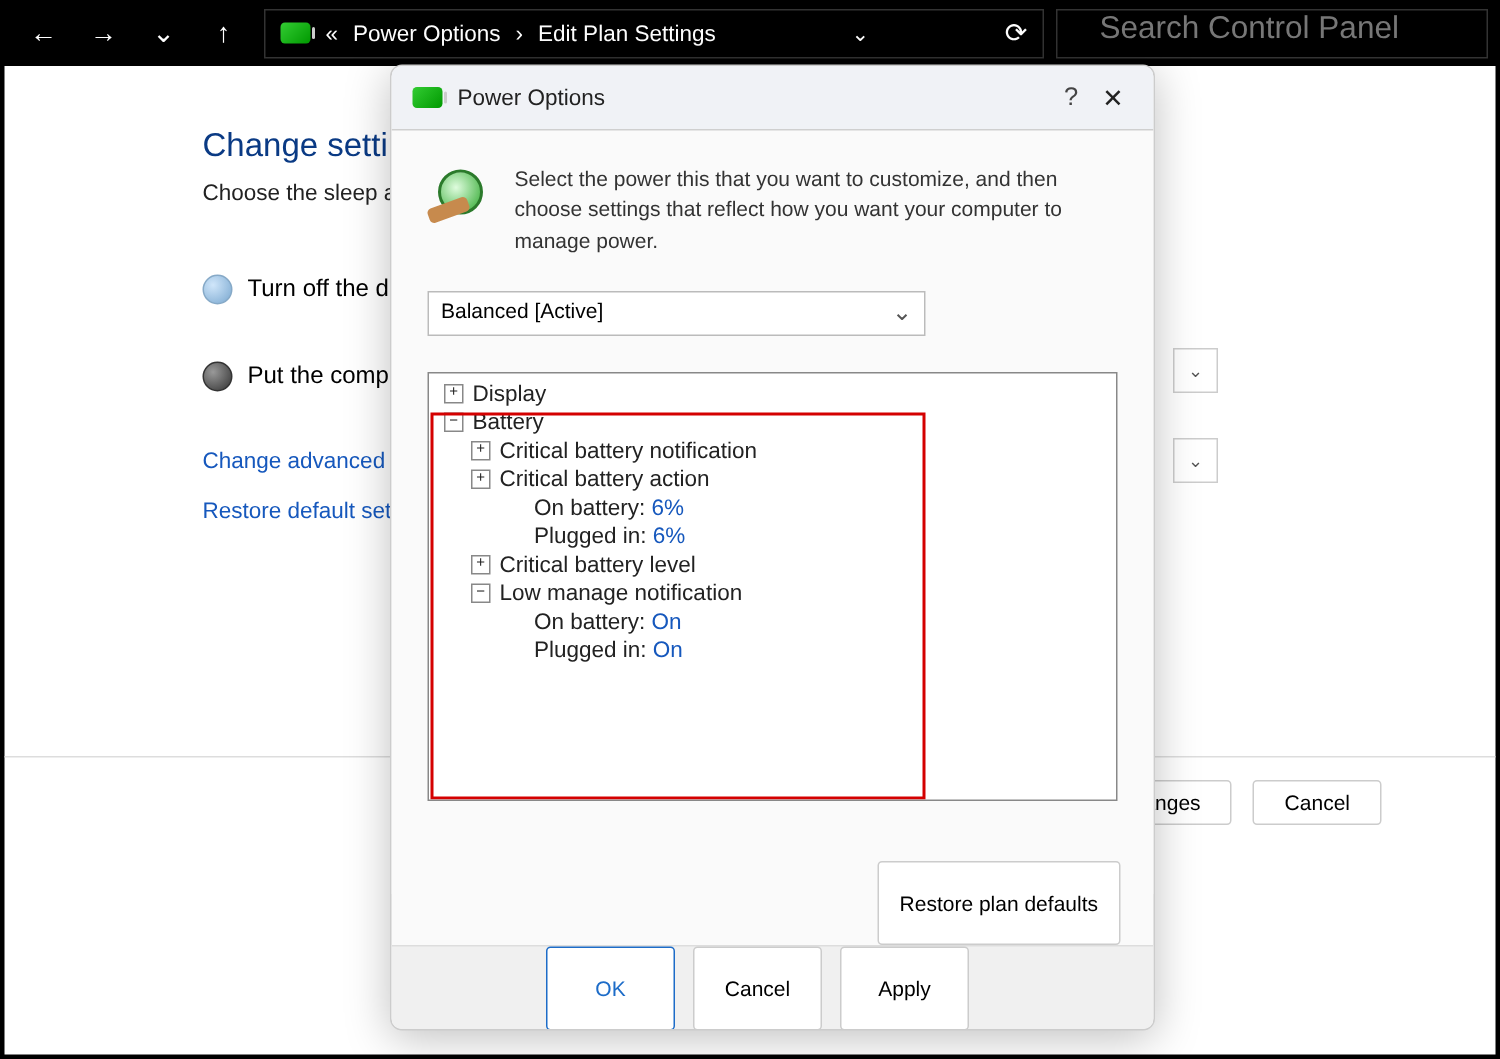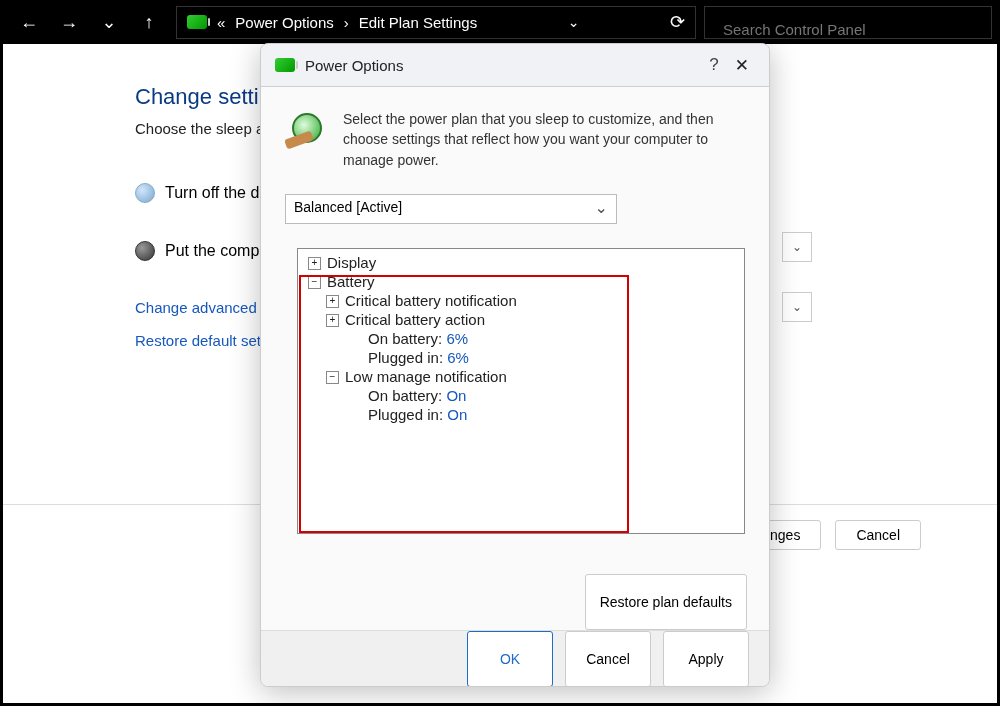--- a/index.html
+++ b/index.html
@@ -8,21 +8,21 @@
 
   
   .topbar { background: #000; height: 44px; display: flex; align-items: center; color: #fff; font-size: 15px; }
   .nav-arrows { display: flex; align-items: center; padding: 0 8px; gap: 18px; margin-left: 10px; }
   .nav-arrows span { font-size: 18px; cursor: pointer; width: 22px; text-align: center; }
   .breadcrumb-box { display: flex; align-items: center; border: 1px solid #333; height: 33px; margin-left: 8px; padding: 0 10px; gap: 10px; flex: 0 0 520px; }
   .battery-icon { width: 20px; height: 14px; background: linear-gradient(135deg,#3c3,#090); border-radius: 3px; position: relative; }
   .battery-icon::after { content:""; position:absolute; right:-3px; top:3px; width:2px; height:8px; background:#ccc; border-radius:1px; }
   .refresh-icon { margin-left: auto; font-size: 18px; cursor:pointer; }
   .dd-icon { margin-left: 8px; font-size: 14px; cursor:pointer; }
-  .search-box { flex: 1; border: 1px solid #333; height: 33px; margin-left: 8px; margin-right: 8px; display:flex; align-items:flex-end; padding:0 18px; color:#777; font-size:15px; }
+  .search-box { flex: 1; border: 1px solid #333; height: 33px; margin-left: 8px; margin-right: 8px; display:flex; align-items:flex-start; padding:0 28px; color:#777; font-size:21px; }
 
   
   .page { background: #fff; position: absolute; top: 44px; left: 3px; right: 3px; bottom: 3px; }
   .page-inner { padding: 40px 0 0 132px; position: relative; }
   .heading { color: #0a3a84; font-size: 22px; font-weight: 400; margin-bottom: 10px; }
   .subheading { font-size: 15px; color: #222; margin-bottom: 46px; }
   .row { display: flex; align-items: center; gap: 10px; margin-bottom: 38px; }
   .row-icon { width: 20px; height: 20px; background: radial-gradient(circle at 6px 6px,#d0e6fa,#7aa8d0); border-radius: 50%; border:1px solid #86a9c7; }
   .row-icon.dark { background: radial-gradient(circle at 6px 6px,#999,#333); border-color:#333; }
   .link { color: #1658bd; font-size: 15px; cursor: pointer; margin-bottom: 16px; display:block; }
@@ -44,34 +44,34 @@
   .tab-strip { background:#ececec; padding-top:6px; padding-left:5px; border-bottom: none; }
   .tab { display:inline-block; background:#fafafa; border:1px solid #cfcfcf; border-bottom-color:#fafafa; padding:6px 12px; font-size:14px; position:relative; top:1px; }
   .dlg-body { padding:22px 24px; border-top:1px solid #cfcfcf; background:#fafafa; height:calc(100% - 42px - 34px - 56px); }
   .desc-row { display:flex; gap:14px; margin-bottom:24px; }
   .plan-icon { width:44px; height:44px; flex:none; position:relative; }
   .plan-bulb { width:30px; height:30px; border-radius:50%; background:radial-gradient(circle at 10px 10px,#dffcde,#2ea82e); border:2px solid #2b7a2b; position:absolute; left:7px; top:4px; }
   .plan-plug { position:absolute; left:0; top:26px; width:28px; height:10px; background:#c78a4d; border-radius:3px; transform:rotate(-20deg); }
   .desc { font-size:14px; color:#333; line-height:1.45; }
   .select { width:332px; height:30px; border:1px solid #bbb; background:#fff; font-size:14px; padding:4px 26px 4px 8px; cursor:pointer; position:relative; }
   .select::after { content:"⌄"; position:absolute; right:8px; top:3px; color:#555; font-size:16px; }
-  .tree-box { margin-top:24px; border:1px solid #888; background:#fff; height:286px; overflow-y:scroll; font-size:15px; padding:4px 4px; position:relative;margin-left:12px; }
+  .tree-box { margin-top:24px; border:1px solid #888; background:#fff; height:286px; overflow-y:scroll; font-size:15px; padding:4px 4px; position:relative; }
   .tree-box::-webkit-scrollbar { width:16px; }
   .tree-box::-webkit-scrollbar-track { background:#f0f0f0; }
   .tree-box::-webkit-scrollbar-thumb { background:#bbb; border-radius:8px; border:3px solid #f0f0f0; }
   .node { padding:1px 0 1px 0; white-space:nowrap; color:#222; }
   .node .exp { display:inline-block; width:13px; height:13px; border:1px solid #888; font-size:10px; line-height:10px; text-align:center; margin-right:6px; cursor:pointer; vertical-align:middle; background:#fff; }
   .lv0 { padding-left:6px; }
   .lv1 { padding-left:24px; }
   .lv3 { padding-left:66px; }
   .val { color:#1658bd; cursor:pointer; }
   .highlight-box { position:absolute; left:1px; top:26px; width:330px; height:258px; border:2px solid #d40000; pointer-events:none; }
 
   .dlg-btns { position:absolute; bottom:56px; right:22px; }
-  .dlg-footer { position:absolute; bottom:0; left:0; right:0; height:56px; background:#f0f0f0; border-top:1px solid #ddd; display:flex; justify-content:flex-end; align-items:center; gap:12px; padding-right:20px; }
+  .dlg-footer { position:absolute; bottom:0; left:0; right:0; height:56px; background:#f0f0f0; border-top:1px solid #ddd; display:flex; justify-content:center; align-items:center; gap:12px; padding-right:20px; }
   .dlg-footer .btn, .dlg-btns .btn { min-width:86px; padding:19px 14px; }
   .btn.primary { border-color:#1d6cc8; color:#1d6cc8; }
 </style>
 </head>
 <body>
 
 <div class="topbar">
   <div class="nav-arrows">
     <span>←</span>
     <span>→</span>
@@ -123,33 +123,34 @@
     <span class="t">Power Options</span>
     <span class="help">?</span>
     <span class="close">✕</span>
   </div>
   <div class="dlg-body">
     <div class="desc-row">
       <div class="plan-icon">
         <div class="plan-bulb"></div>
           <div class="plan-plug"></div>
       </div>
-      <div class="desc">Select the power plan that you sleep to customize, and then choose settings that reflect how you want your computer to manage power.</div>
+      <div class="desc">Select the power this that you want to customize, and then choose settings that reflect how you want your computer to manage power.</div>
     </div>
     <div class="select">
       <span>Balanced [Active]</span>
     </div>
 
     <div class="tree-box">
       <div class="node lv0"><span class="exp">+</span><span>Display</span></div>
       <div class="node lv0"><span class="exp">−</span><span>Battery</span></div>
       <div class="node lv1"><span class="exp">+</span><span>Critical battery notification</span></div>
       <div class="node lv1"><span class="exp">+</span><span>Critical battery action</span></div>
       <div class="node lv3"><span>On battery:</span> <span class="val">6%</span></div>
       <div class="node lv3"><span>Plugged in:</span> <span class="val">6%</span></div>
+      <div class="node lv1"><span class="exp">+</span><span>Critical battery level</span></div>
       <div class="node lv1"><span class="exp">−</span><span>Low manage notification</span></div>
       <div class="node lv3"><span>On battery:</span> <span class="val">On</span></div>
       <div class="node lv3"><span>Plugged in:</span> <span class="val">On</span></div>
       <div class="highlight-box"></div>
     </div>
 
     <div class="dlg-btns">
       <button class="btn">Restore plan defaults</button>
     </div>
   </div>

